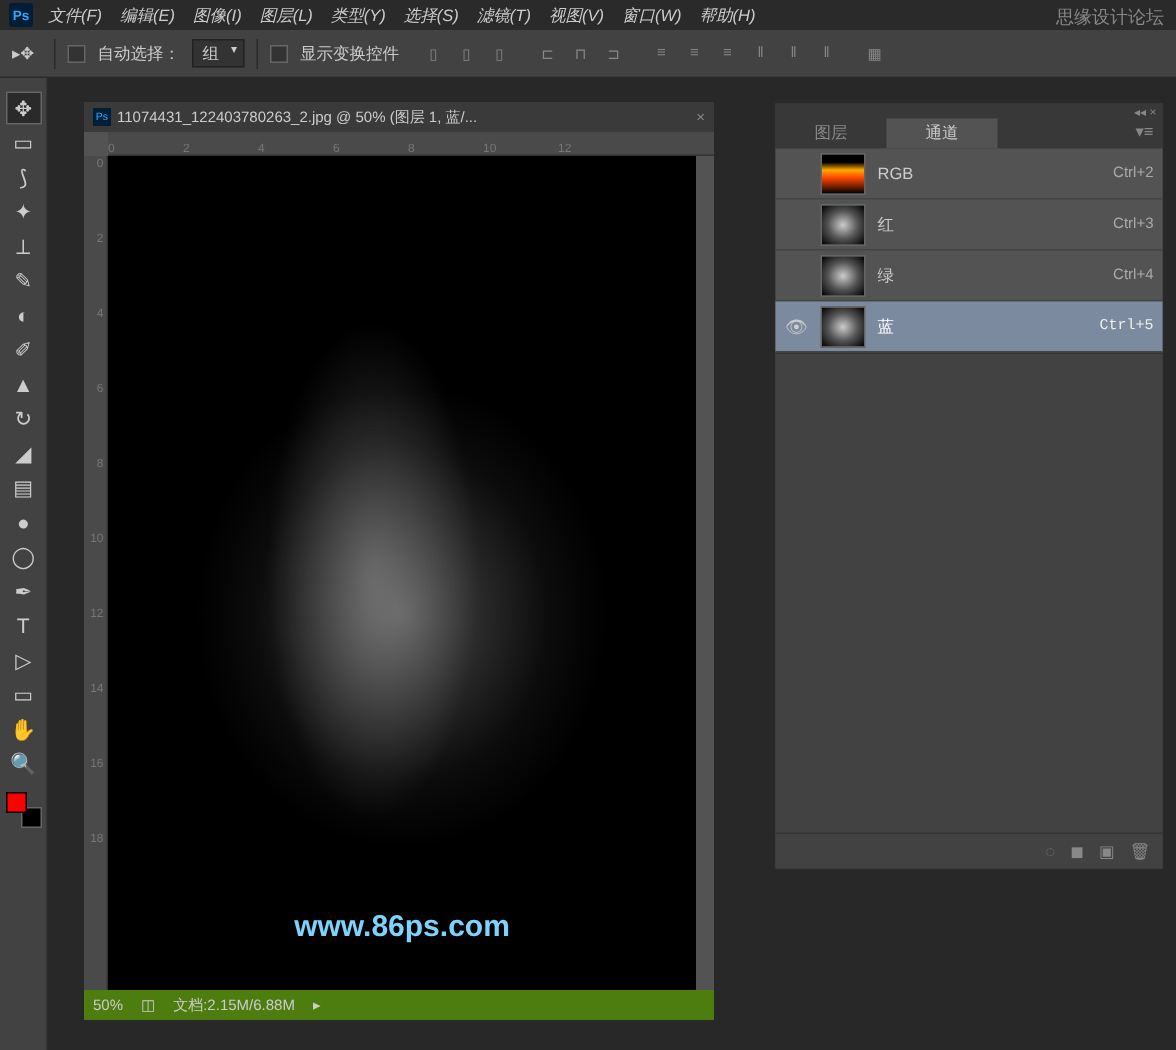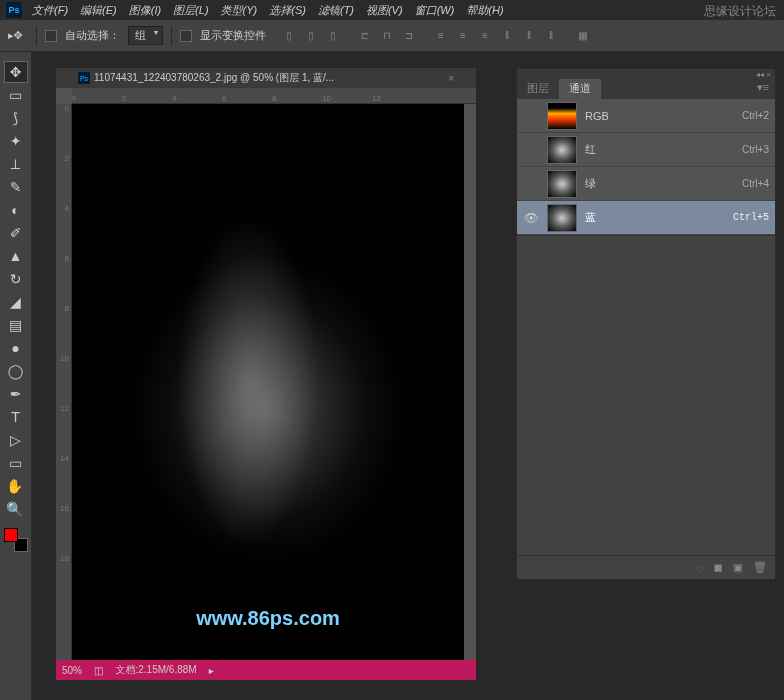--- a/index.html
+++ b/index.html
@@ -19,37 +19,37 @@
 .icon-btn { width: 18px; height: 18px; border: 1px solid transparent; display: flex; align-items: center; justify-content: center; color: #888; font-size: 10px; }
 .main-area { display: flex; height: 648px; }
 .toolbox { width: 32px; background: #424242; border-right: 1px solid #2a2a2a; padding-top: 8px; }
 .toolbox .tool { width: 24px; height: 22px; margin: 1px auto; display: flex; align-items: center; justify-content: center; color: #ccc; font-size: 14px; cursor: pointer; }
 .toolbox .tool.active { background: #2a2a2a; border: 1px solid #666; }
 .color-swatches { margin: 8px 4px; position: relative; width: 24px; height: 24px; }
 .swatch-fg { position: absolute; top: 0; left: 0; width: 14px; height: 14px; background: #ff0000; border: 1px solid #000; z-index: 2; }
 .swatch-bg { position: absolute; bottom: 0; right: 0; width: 14px; height: 14px; background: #000; border: 1px solid #666; }
 .canvas-area { flex: 1; background: #282828; position: relative; }
 .doc-window { position: absolute; left: 24px; top: 16px; width: 420px; background: #535353; }
-.doc-tab { height: 20px; background: #3a3a3a; display: flex; align-items: center; padding: 0 22px; font-size: 10px; color: #ccc; }
+.doc-tab { height: 20px; background: #3a3a3a; display: flex; align-items: center; padding: 0 6px; font-size: 10px; color: #ccc; }
 .doc-tab .ps-mini { width: 12px; height: 12px; background: #001e36; color: #31a8ff; font-size: 7px; display: flex; align-items: center; justify-content: center; margin-right: 4px; }
 .doc-tab .close-x { margin-left: auto; color: #888; cursor: pointer; }
 .ruler-h { height: 16px; background: #4a4a4a; border-bottom: 1px solid #333; margin-left: 16px; display: flex; align-items: flex-end; font-size: 8px; color: #777; }
 .ruler-h span { width: 50px; }
 .doc-body { display: flex; }
 .ruler-v { width: 16px; background: #4a4a4a; border-right: 1px solid #333; font-size: 8px; color: #777; display: flex; flex-direction: column; }
 .ruler-v span { height: 50px; writing-mode: horizontal-tb; text-align: right; padding-right: 2px; }
 .canvas { width: 392px; height: 556px; background: #000; position: relative; overflow: hidden; }
 .smoke { position: absolute; width: 100%; height: 100%; background: radial-gradient(ellipse 50% 40% at 50% 55%, rgba(200,200,200,0.4) 0%, rgba(150,150,150,0.25) 30%, rgba(80,80,80,0.15) 50%, transparent 70%); filter: blur(2px); }
 .smoke2 { position: absolute; width: 100%; height: 100%; background: radial-gradient(ellipse 30% 50% at 45% 50%, rgba(220,220,220,0.3), transparent 60%); filter: blur(3px); }
 .canvas-text { position: absolute; bottom: 30px; left: 50%; transform: translateX(-50%); color: #7dd3fc; font-size: 20px; font-weight: bold; font-family: Arial; text-align: center; }
-.status-bar { height: 20px; background: #be185d; display: flex; align-items: center; padding: 0 6px; font-size: 10px; gap: 12px; }
+.status-bar { height: 20px; background: #4d7c0f; display: flex; align-items: center; padding: 0 6px; font-size: 10px; gap: 12px; }
 .panels { width: 260px; background: #424242; position: absolute; right: 8px; top: 68px; border: 1px solid #2a2a2a; }
 .panel-header { height: 10px; background: #383838; display: flex; justify-content: flex-end; align-items: center; padding: 0 4px; font-size: 8px; color: #888; }
 .panel-tabs { display: flex; background: #383838; height: 20px; }
-.panel-tab { padding: 2px 10px; font-size: 11px; color: #888; cursor: pointer; }
+.panel-tab { padding: 2px 26px; font-size: 11px; color: #888; cursor: pointer; }
 .panel-tab.active { background: #535353; color: #ccc; }
 .channels-list { background: #535353; }
 .channel-row { display: flex; align-items: center; height: 34px; border-bottom: 1px solid #444; padding: 0 6px; gap: 8px; }
 .channel-row.selected { background: #7b8a9e; color: #fff; }
 .eye-col { width: 16px; height: 16px; display: flex; align-items: center; justify-content: center; }
 .eye-icon { font-size: 12px; color: #ccc; }
 .channel-thumb { width: 30px; height: 28px; background: #000; border: 1px solid #666; display: flex; align-items: center; justify-content: center; }
 .thumb-fire { background: linear-gradient(to top, #000, #ff4400 40%, #ffaa00 60%, #000 80%); }
 .thumb-smoke { background: radial-gradient(ellipse at center, #ccc, #555, #000); }
 .channel-name { flex: 1; font-size: 11px; }

